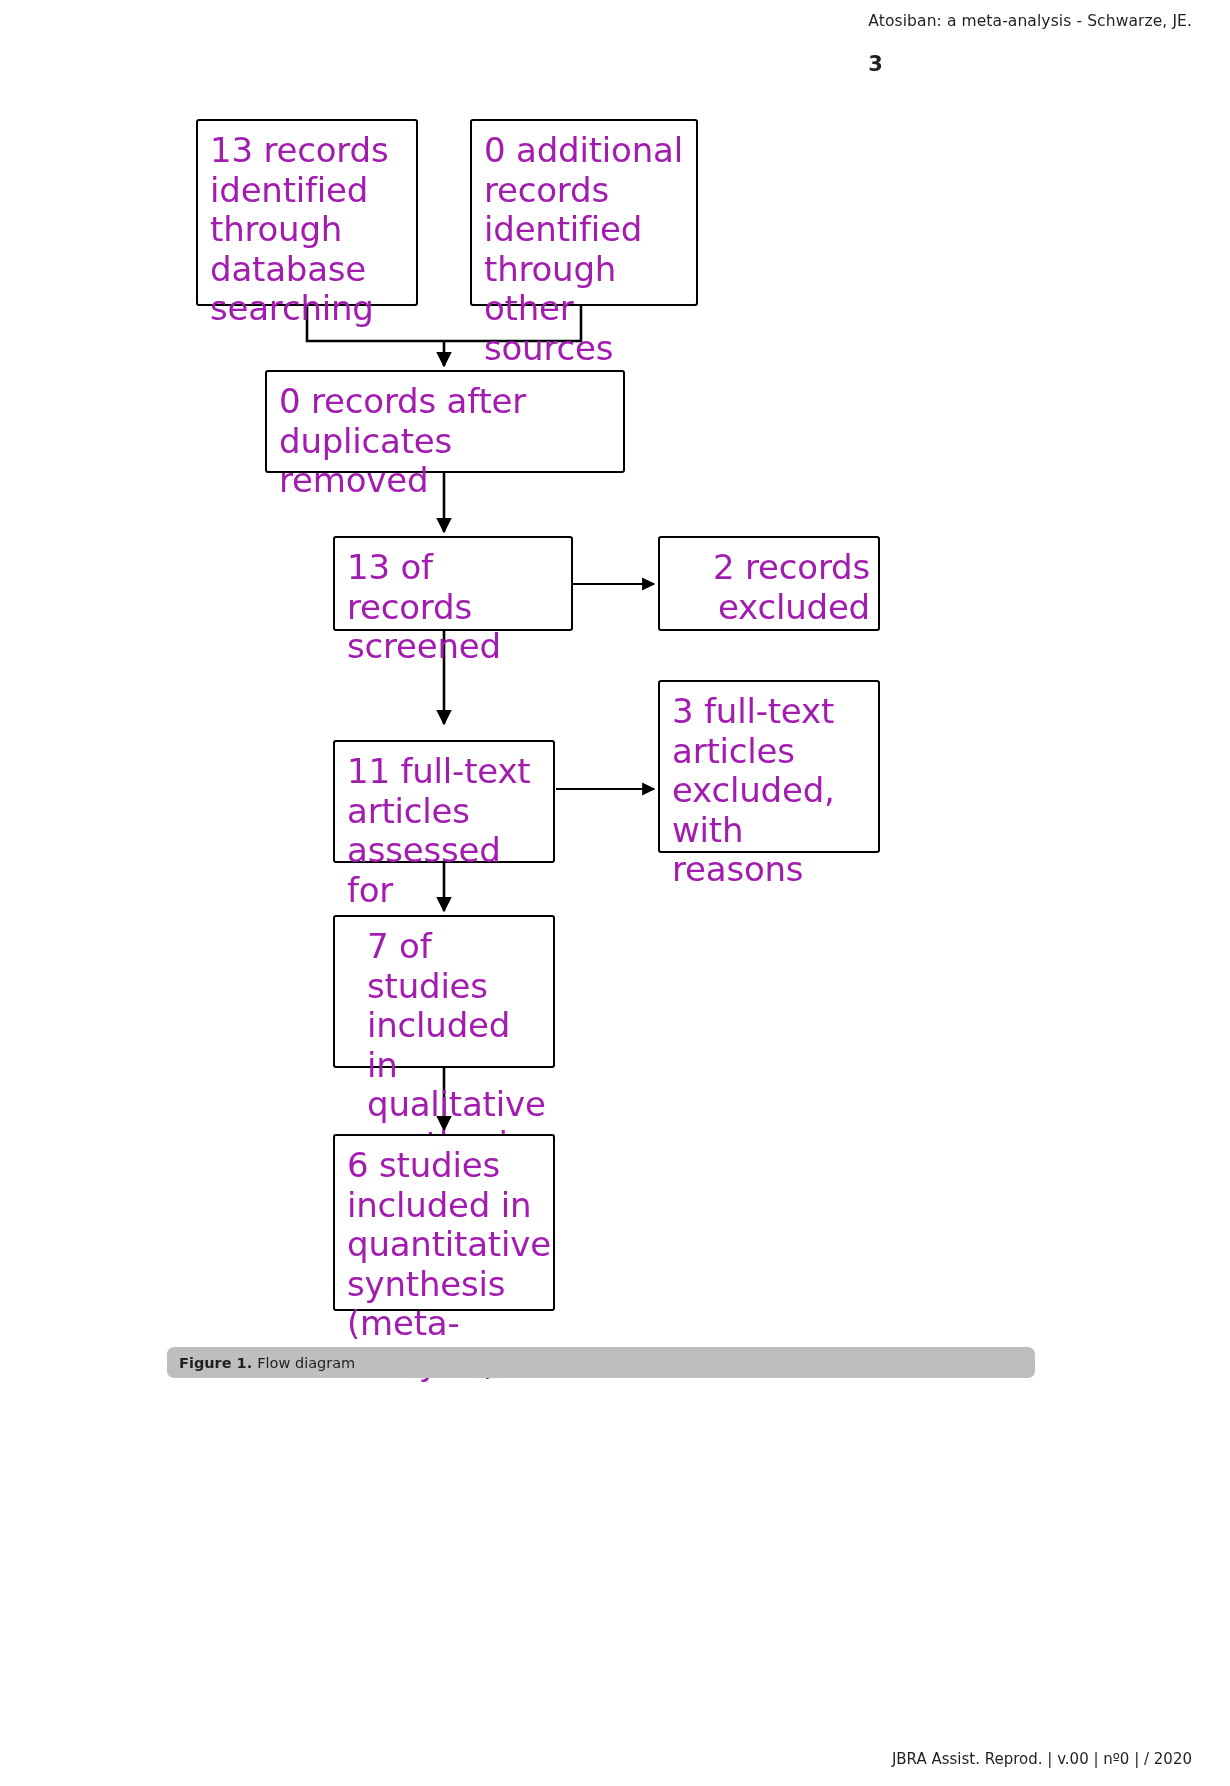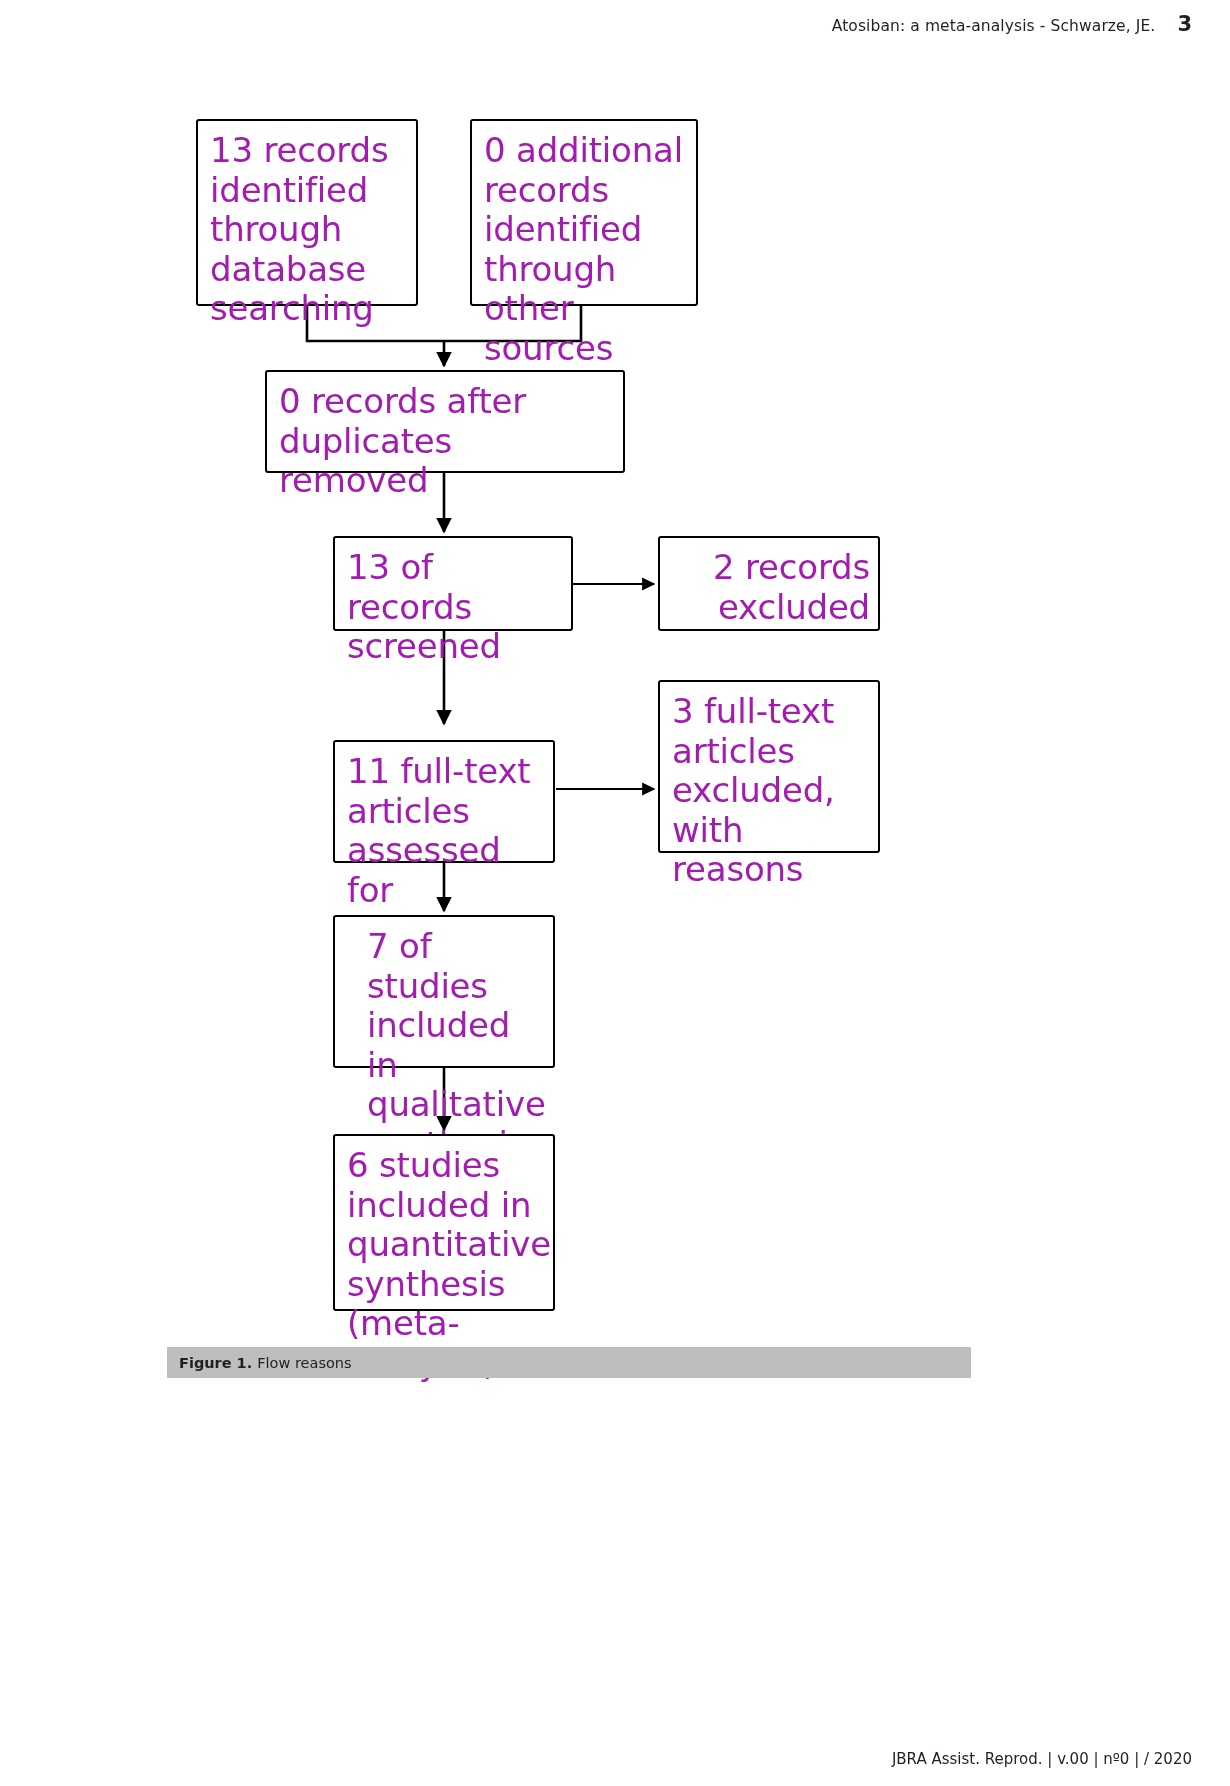--- a/index.html
+++ b/index.html
@@ -17,20 +17,21 @@
   }
 
   
   .running-head {
     position: absolute;
     top: 12px;
     right: 38px;
     display: flex;
     align-items: baseline;
     gap: 22px;
+    flex-direction: column;
   }
   .running-head .rh-title {
     font-size: 15.5px;
     color: #231f20;
     letter-spacing: 0.1px;
     white-space: nowrap;
   }
   .running-head .rh-page {
     font-size: 21px;
     font-weight: bold;
@@ -75,27 +76,28 @@
   #node-fulltext     { left: 333px; top: 728px;  width: 222px; height: 123px; margin-top: 12px; }
   #node-ftexcluded   { left: 658px; top: 680px;  width: 222px; height: 173px; }
   #node-qualitative  { left: 333px; top: 915px;  width: 222px; height: 153px; padding-left: 32px; }
   #node-quantitative { left: 333px; top: 1134px; width: 222px; height: 177px; }
 
   
   .caption-bar {
     position: absolute;
     left: 167px;
     top: 1347px;
-    width: 804px;
+    width: 868px;
     height: 31px;
     background: #bcbec0;
     display: flex;
     align-items: center;
     padding-left: 12px;
     box-sizing: border-box;
+    border-radius: 7px;
   }
   .caption-bar .cap-label {
     font-size: 14.5px;
     font-weight: bold;
     color: #231f20;
     margin-right: 5px;
   }
   .caption-bar .cap-text {
     font-size: 14.5px;
     color: #231f20;
@@ -181,16 +183,16 @@
 
   <div class="node" id="node-quantitative">6 studies
 included in
 quantitative
 synthesis
 (meta-analysis)</div>
 </div>
 
 <div class="caption-bar">
   <span class="cap-label">Figure 1.</span>
-  <span class="cap-text">Flow reasons</span>
+  <span class="cap-text">Flow diagram</span>
 </div>
 
 <div class="footer">JBRA Assist. Reprod. | v.00 | nº0 | / 2020</div>
 
 </body></html>

